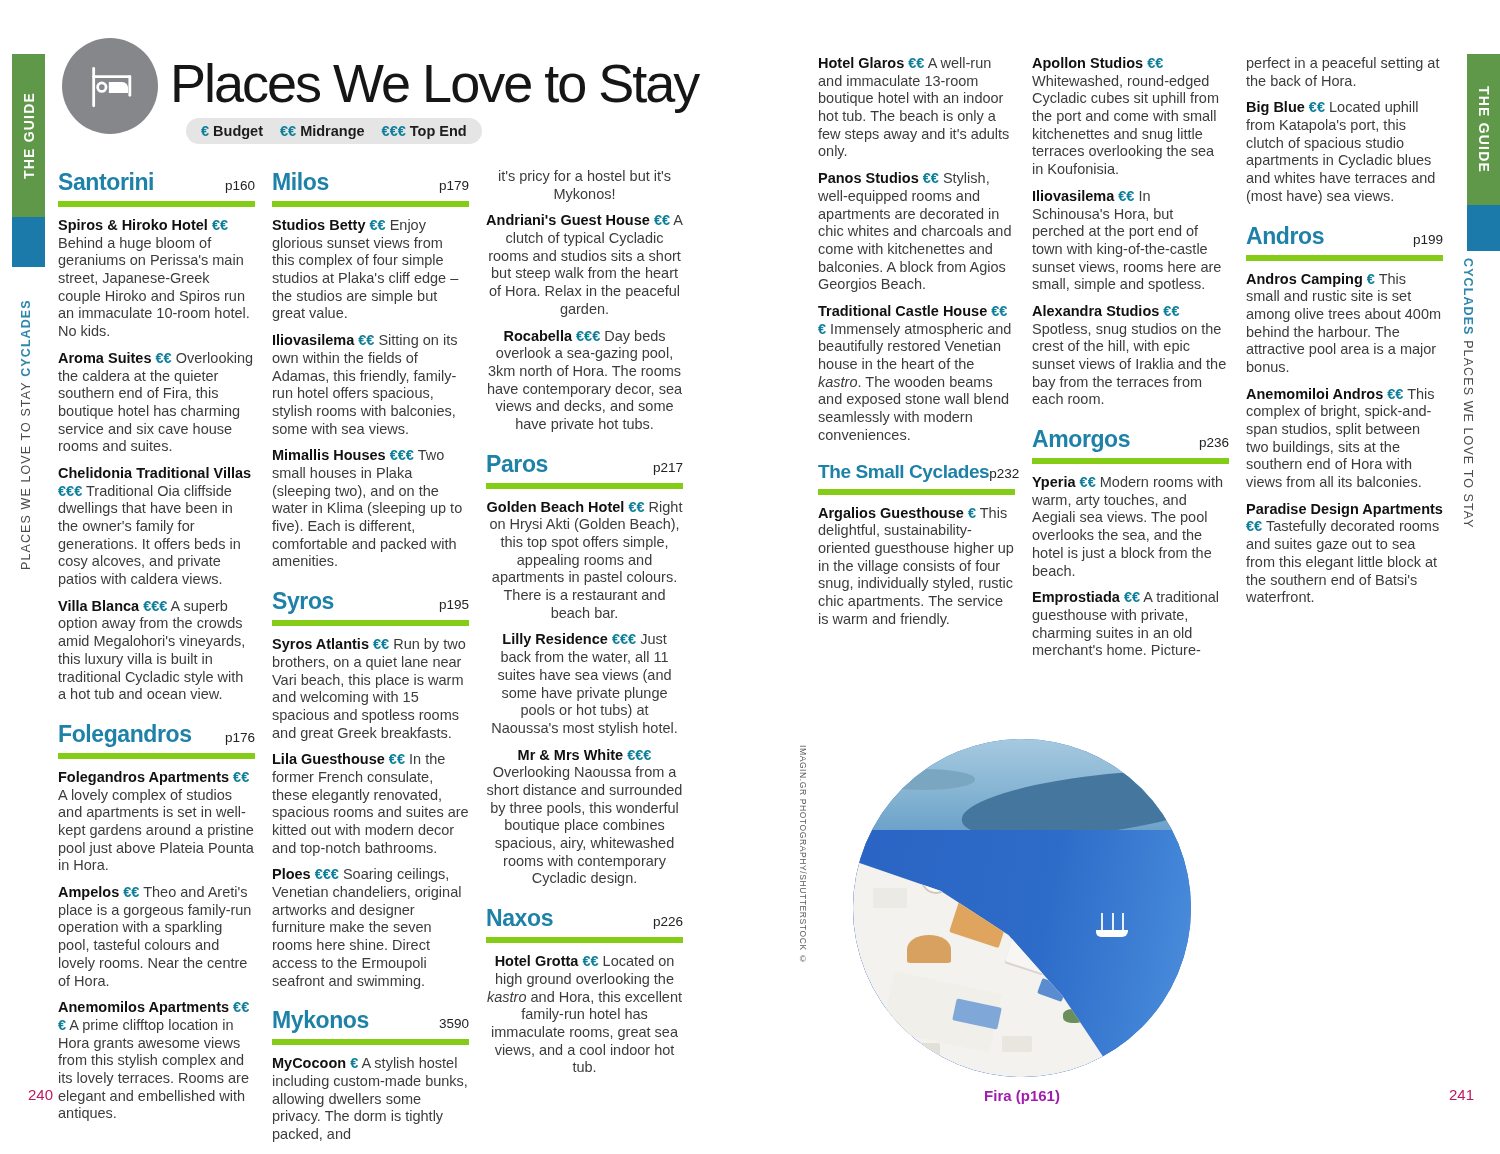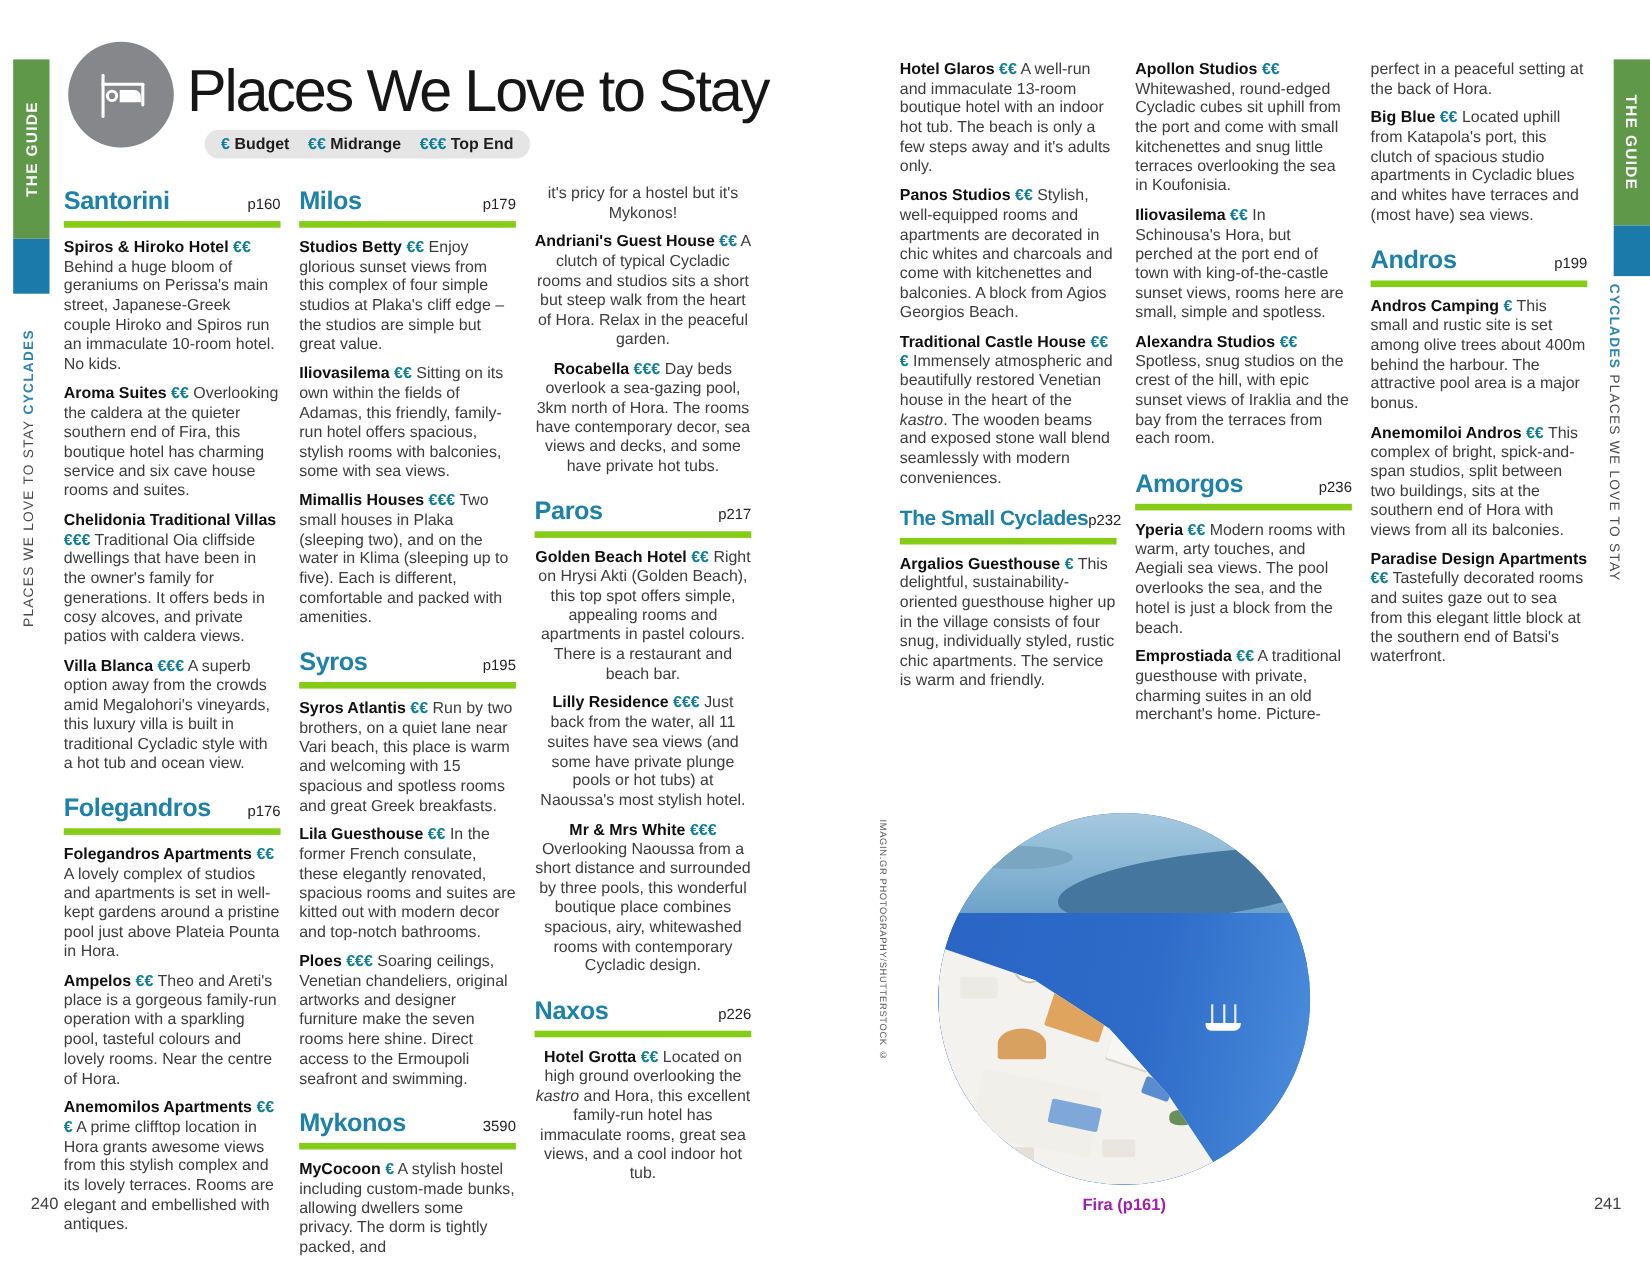--- a/index.html
+++ b/index.html
@@ -57,21 +57,21 @@
            clip-path:polygon(0 36%,26% 45%,46% 58%,62% 76%,78% 100%,0 100%);}
   .ph-b{position:absolute;border-radius:2px;}
   .ph-ship-hull{left:72%;top:56.5%;width:32px;height:7px;background:#fdfdfd;border-radius:0 0 6px 5px;}
   .ph-mast{top:51.5%;width:2px;height:18px;background:#e9eff6;}
   .photo-caption{position:absolute;left:853px;top:1087px;width:338px;text-align:center;
                  font-size:15px;font-weight:bold;color:#a21caf;}
   .photo-credit{position:absolute;left:798px;top:745px;height:230px;font-size:8.5px;
                 color:#5a5a5a;letter-spacing:0.6px;}
 
   
-  .pageno{position:absolute;top:1086px;font-size:15px;color:#404040;}
+  .pageno{position:absolute;top:1086px;font-size:15px;color:#be185d;}
   .pageno-l{left:28px;} .pageno-r{left:1449px;}
 </style>
 </head>
 <body>
 
 <div class="page">
 
   <div class="tab tab-green-l">
     <span class="tab-label vert-up">THE GUIDE</span>
   </div>

